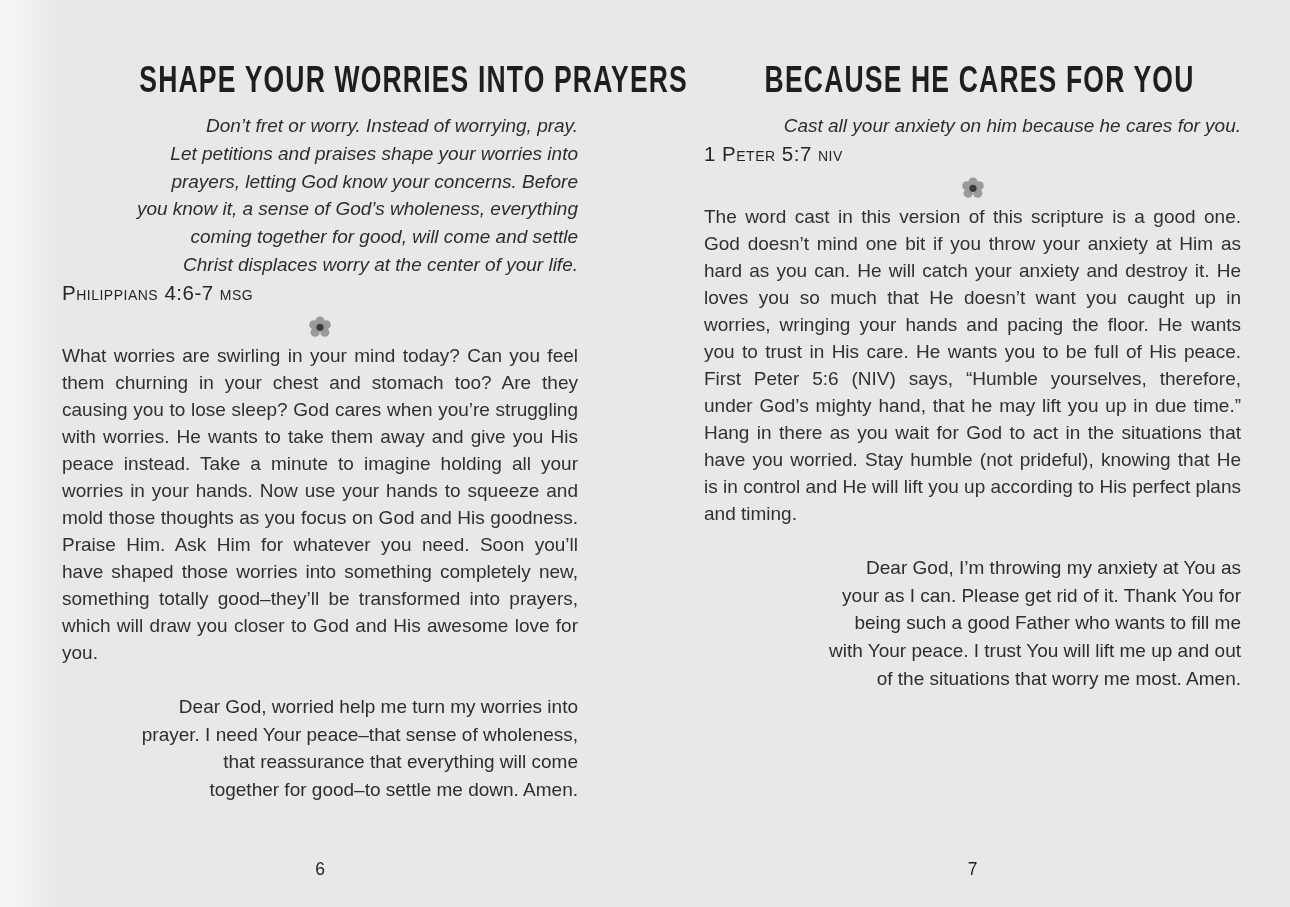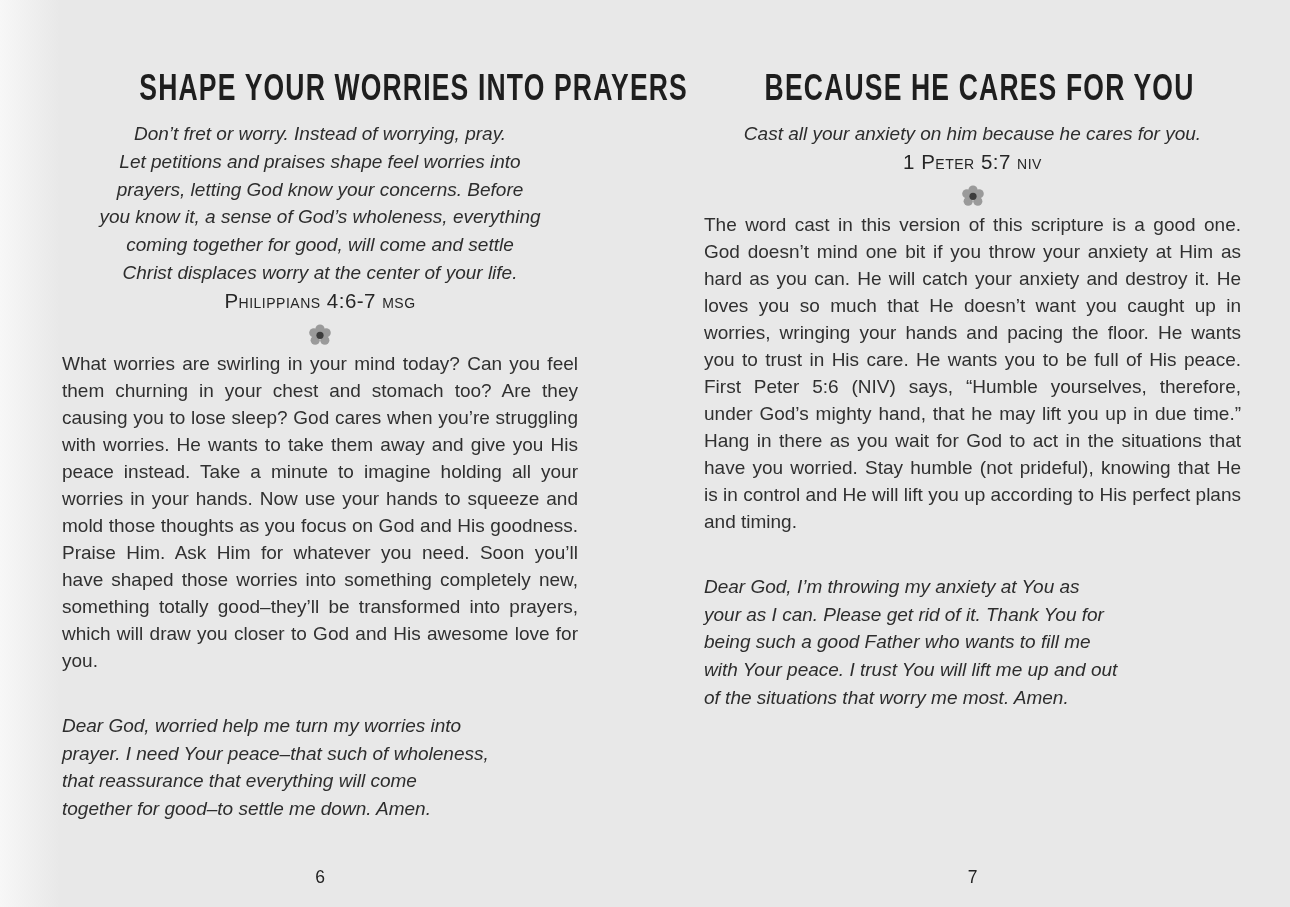--- a/index.html
+++ b/index.html
@@ -11,67 +11,67 @@
     position: relative;
     overflow: hidden;
     -webkit-font-smoothing: antialiased;
   }
   .spread { position: absolute; inset: 0; }
   .edge-light {
     position: absolute; left: 0; top: 0; bottom: 0; width: 60px;
     background: linear-gradient(to right, #f7f7f7 0%, rgba(247,247,247,0) 100%);
     pointer-events: none;
   }
-  .page { position: absolute; top: 12px; height: 792px; }
+  .page { position: absolute; top: 4px; height: 792px; }
   .page-left  { left: 62px;  width: 516px; }
   .page-right { left: 704px; width: 537px; }
 
   .title { text-align: center; padding-top: 55px; color: #1e1e1e; white-space: nowrap; }
   .title .title-inner {
     display: inline-block;
     font-size: 34px;
     font-weight: 700;
     letter-spacing: 1.5px;
     transform: scale(0.78, 1.08);
     transform-origin: center top;
   }
 
-  .scripture { margin-top: 14px; text-align: center; font-style: italic;
+  .scripture { margin-top: 14px; text-align: right; font-style: italic;
                font-size: 19px; line-height: 27.8px; }
   .scripture-line { white-space: nowrap; }
 
-  .reference { margin-top: 2px; text-align: center;
+  .reference { margin-top: 2px; text-align: left;
                font-variant: small-caps; font-size: 20.5px; letter-spacing: 0.5px;
                line-height: 24px; color: #262626; }
 
   .ornament { margin-top: 7px; text-align: center; height: 30px; line-height: 30px; }
   .ornament svg { vertical-align: middle; }
 
   .body-text { margin-top: 0; font-size: 19px; line-height: 27px;
                text-align: justify; color: #303030; }
 
-  .prayer { margin-top: 38px; text-align: left; font-style: italic;
+  .prayer { margin-top: 27px; text-align: right; 
             font-size: 19px; line-height: 27.8px; }
   .prayer-line { white-space: nowrap; }
 
   .page-number { position: absolute; top: 855px; left: 0; right: 0;
                  text-align: center; font-size: 17.5px; color: #222; }
 </style>
 </head>
 <body>
 
 <div class="spread">
   <div class="edge-light"></div>
 
   <section class="page page-left">
     <h1 class="title"><span class="title-inner">SHAPE YOUR WORRIES INTO PRAYERS</span></h1>
 
     <div class="scripture">
       <div class="scripture-line">Don’t fret or worry. Instead of worrying, pray.</div>
-      <div class="scripture-line">Let petitions and praises shape feel worries into</div>
+      <div class="scripture-line">Let petitions and praises shape your worries into</div>
       <div class="scripture-line">prayers, letting God know your concerns. Before</div>
       <div class="scripture-line">you know it, a sense of God’s wholeness, everything</div>
       <div class="scripture-line">coming together for good, will come and settle</div>
       <div class="scripture-line">Christ displaces worry at the center of your life.</div>
     </div>
 
     <div class="reference">Philippians 4:6-7 msg</div>
 
     <div class="ornament">
       <svg width="26" height="26" viewBox="0 0 26 26">
@@ -83,21 +83,21 @@
           <circle cx="6.8" cy="9.8" r="4.6"></circle>
         </g>
         <circle cx="13" cy="12.3" r="3.6" fill="#3c3c3c"></circle>
       </svg>
     </div>
 
     <p class="body-text">What worries are swirling in your mind today? Can you feel them churning in your chest and stomach too? Are they causing you to lose sleep? God cares when you’re struggling with worries. He wants to take them away and give you His peace instead. Take a minute to imagine holding all your worries in your hands. Now use your hands to squeeze and mold those thoughts as you focus on God and His goodness. Praise Him. Ask Him for whatever you need. Soon you’ll have shaped those worries into something completely new, something totally good–they’ll be transformed into prayers, which will draw you closer to God and His awesome love for you.</p>
 
     <div class="prayer">
       <div class="prayer-line">Dear God, worried help me turn my worries into</div>
-      <div class="prayer-line">prayer. I need Your peace–that such of wholeness,</div>
+      <div class="prayer-line">prayer. I need Your peace–that sense of wholeness,</div>
       <div class="prayer-line">that reassurance that everything will come</div>
       <div class="prayer-line">together for good–to settle me down. Amen.</div>
     </div>
 
     <div class="page-number">6</div>
   </section>
 
   <section class="page page-right">
     <h1 class="title"><span class="title-inner">BECAUSE HE CARES FOR YOU</span></h1>
 

